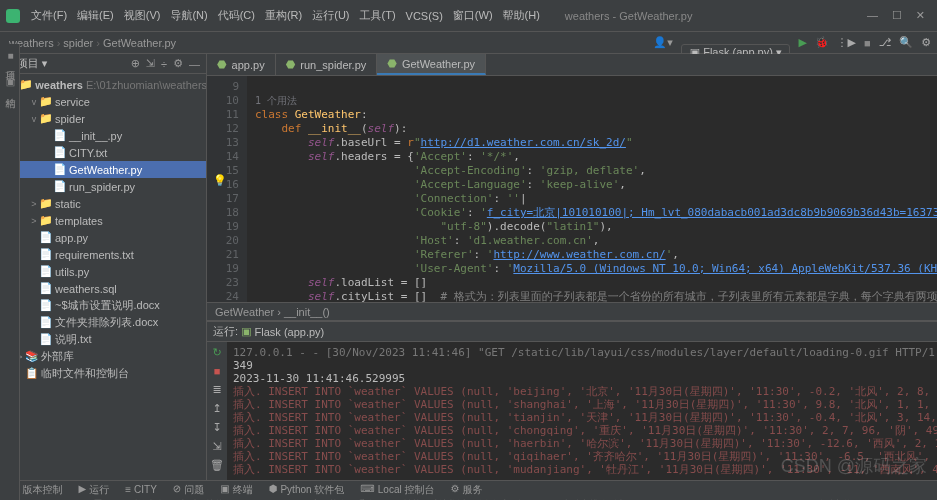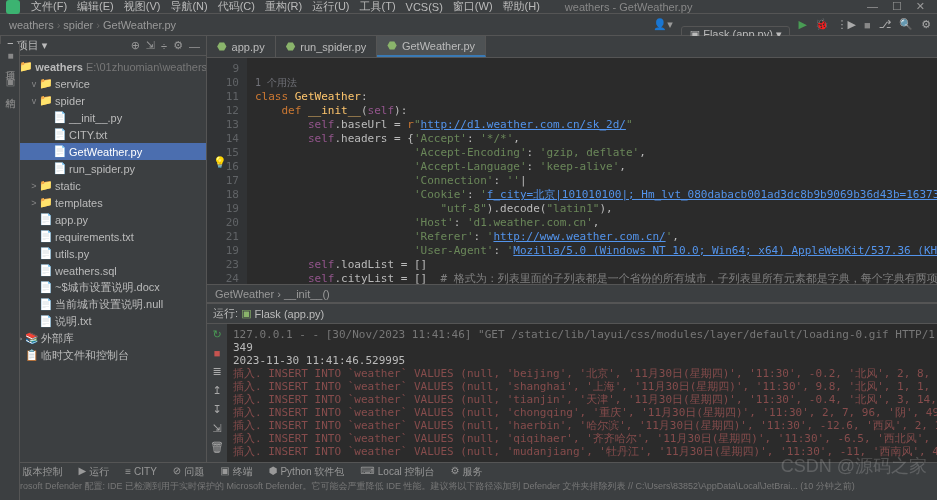--- a/index.html
+++ b/index.html
@@ -25,21 +25,21 @@
     margin: 0; padding: 0;
     width: 937px; height: 500px;
     background: var(--bg-darker);
     font-family: "Segoe UI", sans-serif;
     font-size: 11px;
     color: var(--text-menu);
     overflow: hidden;
     position: relative;
   }
   .titlebar {
-    display: flex; align-items: center; height: 14px;
+    display: flex; align-items: center; height: 32px;
     padding: 0 6px;
     background: var(--bg-darker);
     border-bottom: 1px solid var(--border);
   }
   .titlebar .logo { width: 14px; height: 14px; background: #3cb371; border-radius: 3px; margin-right: 6px; }
   .menu-item { padding: 2px 5px; cursor: default; }
   .title-text { flex: 1; text-align: left; color: #888; padding-left: 20px;}
   .win-controls { display: flex; gap: 14px; padding-right: 6px; color: #999; }
   .navbar {
     display: flex; align-items: center; height: 22px;
@@ -70,21 +70,21 @@
   .dim{color:#777;}
   .editor-zone { flex:1; display:flex; flex-direction:column; background:var(--bg-editor); position:relative;}
   .tabs { display:flex; height:22px; background:var(--bg-darker); border-bottom:1px solid var(--border);}
   .tab { display:flex; align-items:center; padding:0 10px; border-right:1px solid var(--border); font-size:11px; color:#bbb;}
   .tab.active { background:#4e5254; border-bottom:2px solid #3a7ab5;}
   .tab .ti { margin-right:5px; color:#8ab46b;}
   .editor-body { flex:1; display:flex; overflow:hidden; position:relative;}
   .gutter-nums { width:40px; background:#313335; text-align:right; padding:4px 8px 0 0; color:#606366; font-family:Consolas,monospace; font-size:11px; line-height:14px;}
   .code { padding:4px 0 0 8px; font-family:Consolas,monospace; font-size:11px; line-height:14px; white-space:pre; overflow:hidden; flex:1;}
   .usage { color:#72737a; font-size:10px;margin-top:12px;}
-  .kw{color:var(--keyword);} .str{color:var(--string);} .cmt{color:var(--comment);} .lnk{color:#5394ec; text-decoration:underline;} .slf{color:var(--self);} .fn{color:#ffc66d;}
+  .kw{color:var(--keyword);} .str{color:var(--string);} .cmt{color:var(--comment);} .lnk{color:#5394ec; text-decoration:underline;} .slf{color:var(--self);font-style:italic;} .fn{color:#ffc66d;}
   .breadcrumb-bottom{height:18px; background:var(--bg-darker); border-top:1px solid var(--border); padding:0 8px; font-size:11px; color:#999; display:flex; align-items:center;}
   .run-panel { height:160px; display:flex; flex-direction:column; background:var(--bg-editor); border-top:2px solid var(--border);}
   .run-header{display:flex; align-items:center; padding:2px 6px; font-size:11px; border-bottom:1px solid var(--border); background:var(--bg-darker);}
   .run-header .spacer2{flex:1;}
   .run-body{flex:1; display:flex;}
   .run-gutter{width:20px; background:var(--bg-darker); display:flex; flex-direction:column; align-items:center; gap:6px; padding-top:4px;}
   .run-gutter span{font-size:11px; color:#aaa;}
   .console{flex:1; padding:4px 6px; font-family:Consolas,monospace; font-size:11px; line-height:13px; color:#bbb; white-space:pre; overflow:hidden;}
   .console .ins{color:#864c4c;} .console .lg{color:#bbb;} .console .old{color:#777;}
   .toolwin-bar{height:18px; background:var(--bg-darker); border-top:1px solid var(--border); display:flex; align-items:center; font-size:10px; color:#999;}
@@ -214,21 +214,21 @@
             <span>weathers.sql</span>
           </div>
           <div class="tree-row indent2">
             <span class="tw"></span>
             <span class="ficon">📄</span>
             <span>~$城市设置说明.docx</span>
           </div>
           <div class="tree-row indent2">
             <span class="tw"></span>
             <span class="ficon">📄</span>
-            <span>当前城市设置说明.null</span>
+            <span>文件夹排除列表.docx</span>
           </div>
           <div class="tree-row indent2">
             <span class="tw"></span>
             <span class="ficon">📄</span>
             <span>说明.txt</span>
           </div>
           <div class="tree-row indent1">
             <span class="tw">&gt;</span>
             <span class="ficon">📚</span>
             <span>外部库</span>

